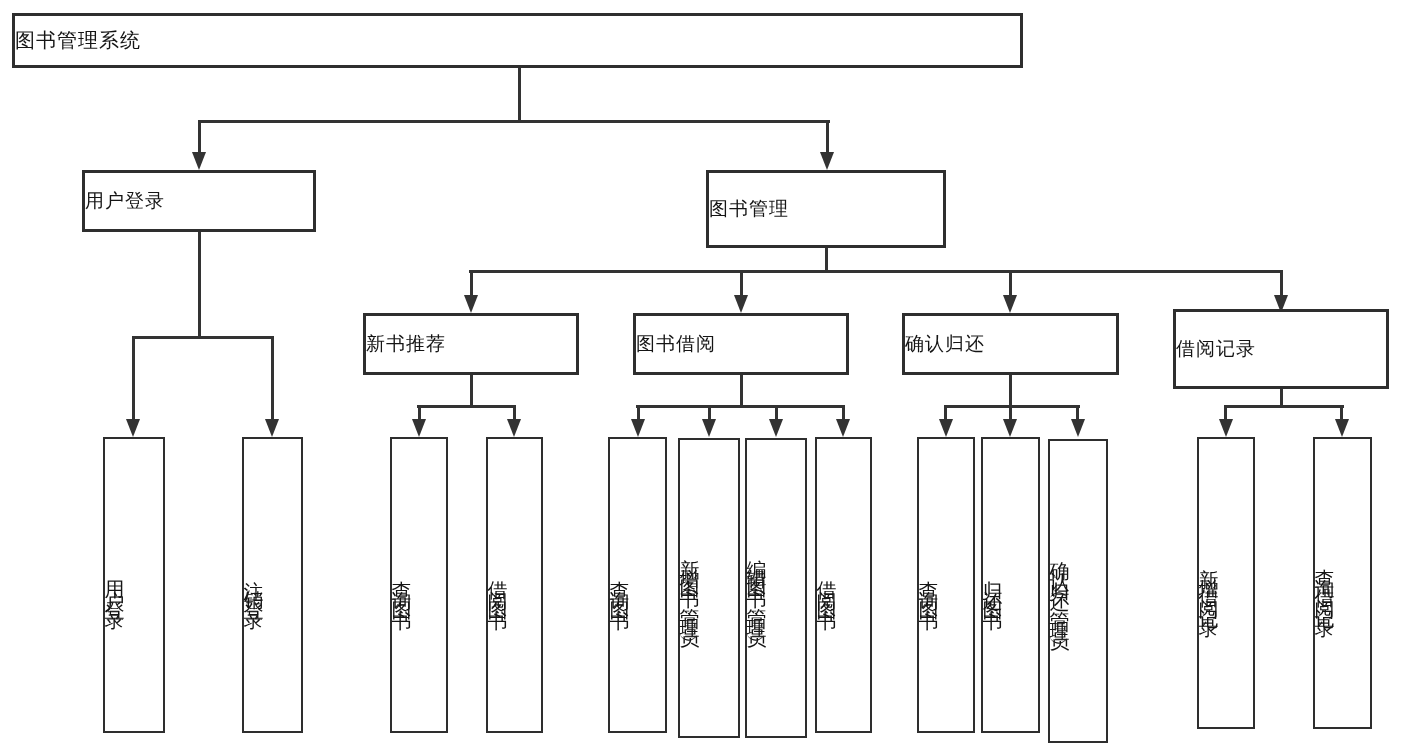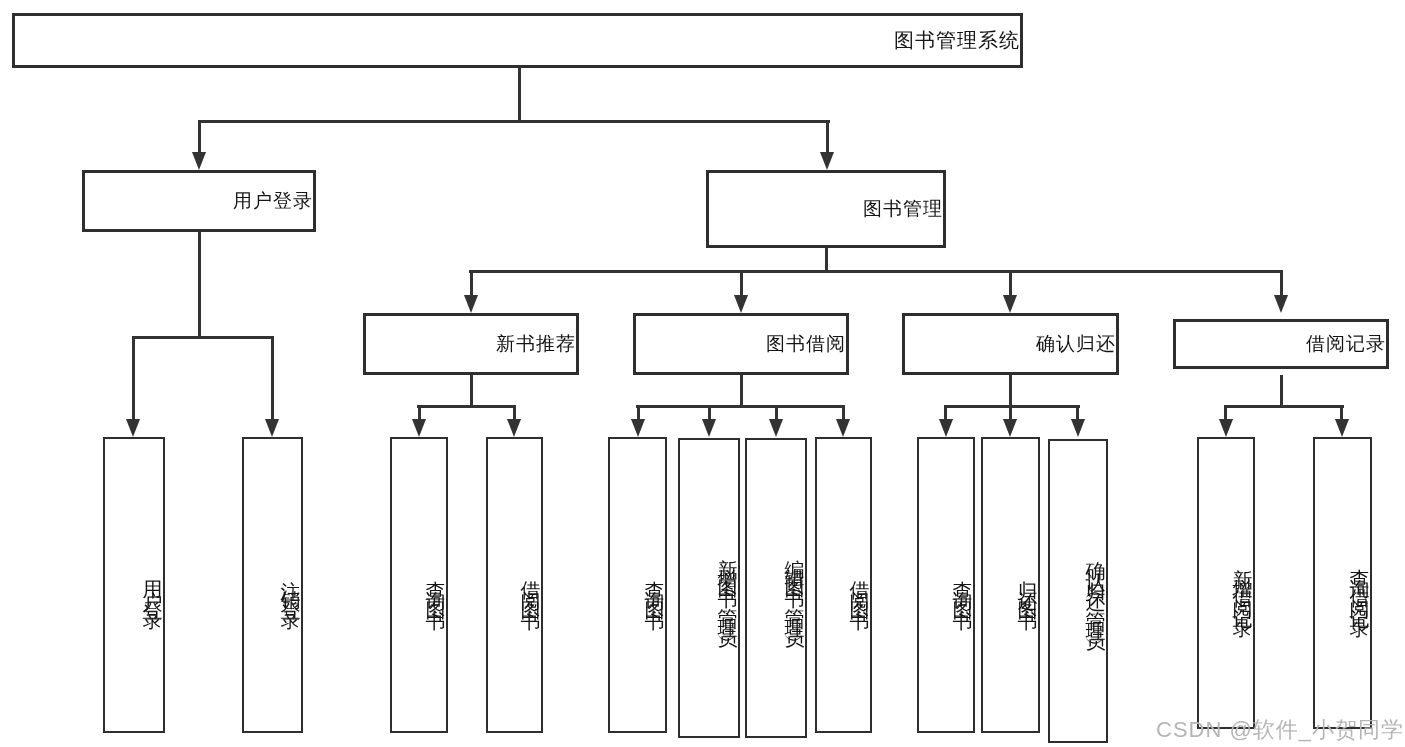--- a/index.html
+++ b/index.html
@@ -5,21 +5,21 @@
   * { margin:0; padding:0; box-sizing:border-box; }
   html,body { background:#fff; }
   body { font-family:"Liberation Sans","DejaVu Sans",sans-serif; }
   .canvas {
     position:relative; width:1405px; height:747px;
     background:var(--background,#ffffff); overflow:hidden; color:var(--text,#151515);
   }
   .box {
     position:absolute; background:#fff;
     border:3px solid var(--border,#2e2e2e);
-    display:flex; align-items:center; justify-content:flex-end; z-index:2;
+    display:flex; align-items:center; justify-content:flex-start; z-index:2;
   }
   .box.leaf { border-width:2px; }
   .hlabel { font-size:19px; letter-spacing:1px; white-space:nowrap; }
   .root .hlabel { font-size:20px; }
   .vlabel {
     writing-mode:vertical-rl; text-orientation:mixed;
     font-size:20px; line-height:1; letter-spacing:10px; white-space:nowrap;
   }
   .vline { position:absolute; width:3px; background:var(--line,#333333); z-index:1; }
   .hline { position:absolute; height:3px; background:var(--line,#333333); z-index:1; }
@@ -84,21 +84,21 @@
 
   <div class="box" style="left:633px;top:313px;width:216px;height:62px">
     <span class="hlabel">图书借阅</span>
   </div>
   <div class="box" style="left:363px;top:313px;width:216px;height:62px">
     <span class="hlabel">新书推荐</span>
   </div>
   <div class="box" style="left:902px;top:313px;width:217px;height:62px">
     <span class="hlabel">确认归还</span>
   </div>
-  <div class="box" style="left:1173px;top:319px;width:216px;height:50px">
+  <div class="box" style="left:1173px;top:309px;width:216px;height:80px">
     <span class="hlabel">借阅记录</span>
   </div>
 
   <div class="vline" style="left:470px;top:375px;height:32px"></div>
   <div class="hline" style="left:417px;top:405px;width:99px"></div>
   <div class="vline" style="left:418px;top:405px;height:16px"></div>
   <div class="arrow" style="left:412px;top:419px"></div>
   <div class="vline" style="left:513px;top:405px;height:16px"></div>
   <div class="arrow" style="left:507px;top:419px"></div>
 
@@ -159,15 +159,14 @@
   <div class="vline" style="left:1340px;top:405px;height:16px"></div>
   <div class="arrow" style="left:1335px;top:419px"></div>
 
   <div class="box leaf" style="left:1197px;top:437px;width:58px;height:292px">
     <span class="vlabel">新增借阅记录</span>
   </div>
   <div class="box leaf" style="left:1313px;top:437px;width:59px;height:292px">
     <span class="vlabel">查询借阅记录</span>
   </div>
 
-  <div class="watermark">CSDN @软件_小贺同学</div>
 
 </div>
 
 </body></html>

